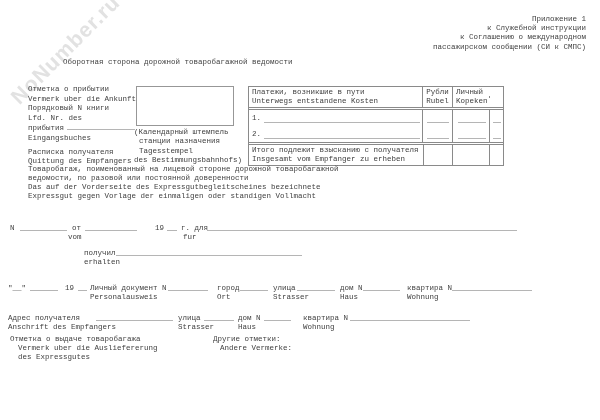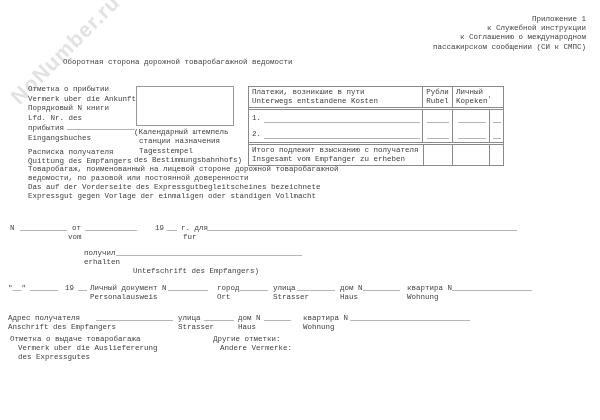--- a/index.html
+++ b/index.html
@@ -159,21 +159,20 @@
     <span class="t" style="left:181px">г. для</span>
     <span class="bl" style="left:207px;width:310px"></span>
     <span class="t2" style="left:68px">vom</span>
     <span class="t2" style="left:183px">fur</span>
   </div>
 
   <div class="frow" style="top:249px">
     <span class="t" style="left:84px">получил</span>
     <span class="bl" style="left:116px;width:186px"></span>
     <span class="t2" style="left:84px">erhalten</span>
-    <span class="t3" style="left:133px">Untefschrift des Empfangers)</span>
   </div>
 
   <div class="frow" style="top:284px">
     <span class="t" style="left:8px">"__"</span>
     <span class="bl" style="left:30px;width:28px"></span>
     <span class="t" style="left:65px">19</span>
     <span class="bl" style="left:78px;width:9px"></span>
     <span class="t" style="left:90px">Личный документ N</span>
     <span class="bl" style="left:168px;width:40px"></span>
     <span class="t" style="left:217px">город</span>

